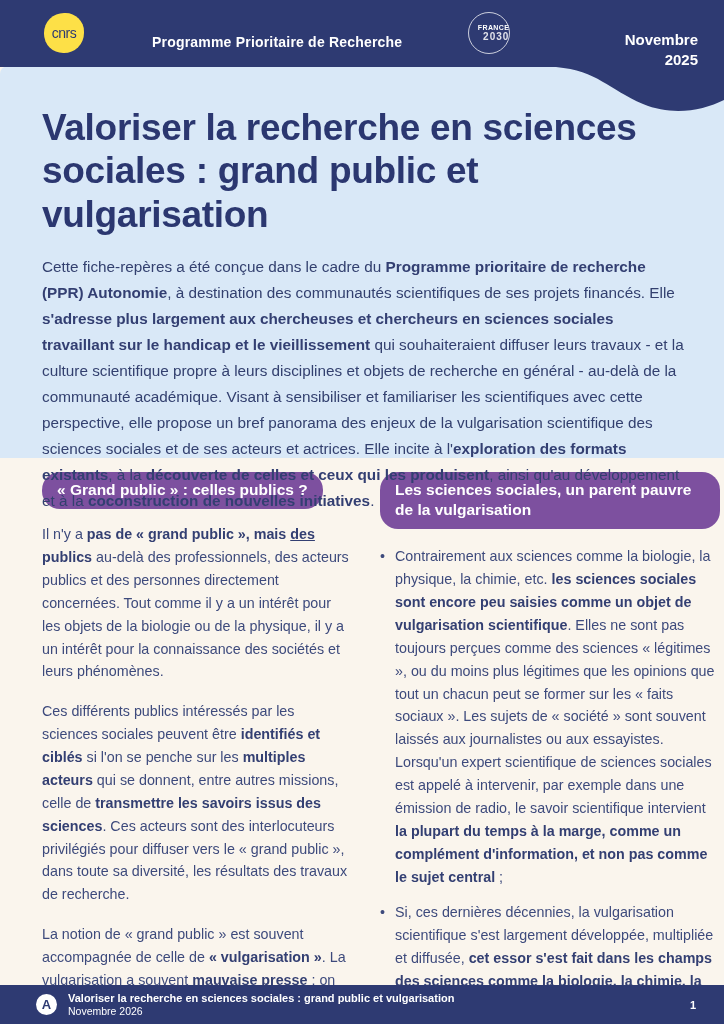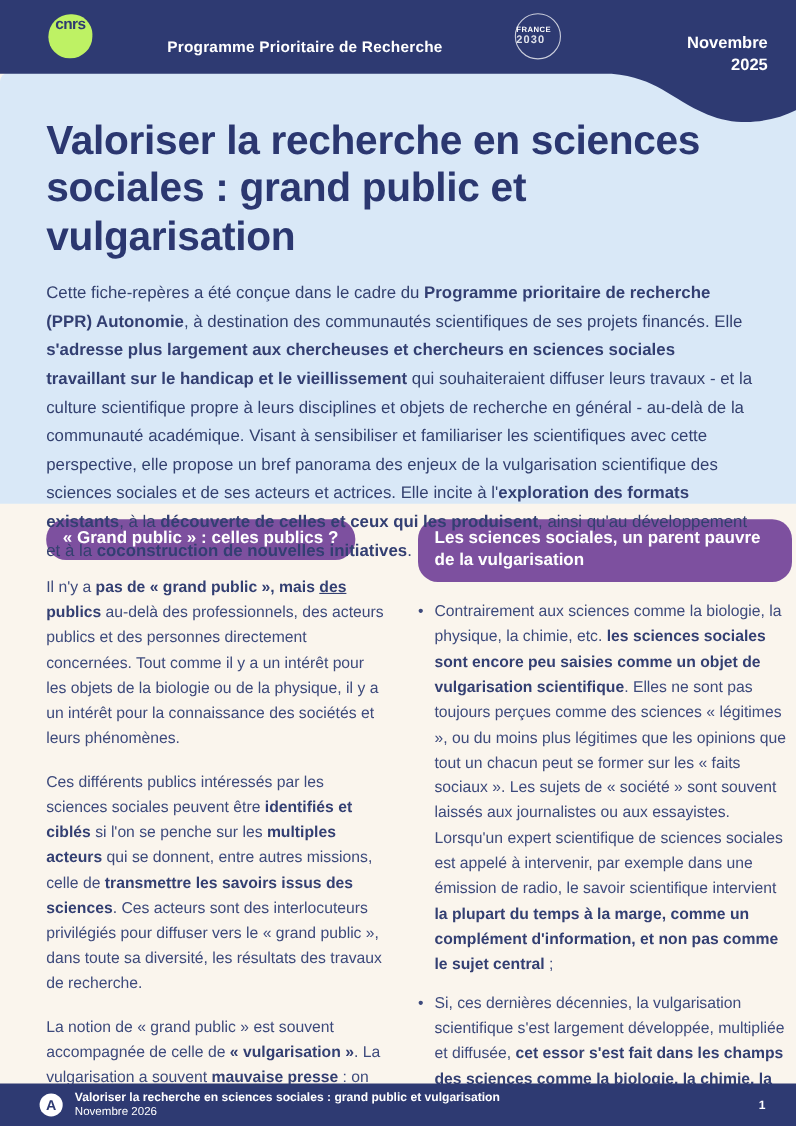--- a/index.html
+++ b/index.html
@@ -27,37 +27,37 @@
     position: absolute;
     top: 0; left: 0;
     width: 724px; height: 66px;
     z-index: 3;
     display: flex;
     align-items: center;
   }
   .cnrs-logo {
     width: 40px; height: 40px;
     margin-left: 44px;
-    background: #bef264;
+    background: #fde047;
     border-radius: 50% 46% 50% 48%;
-    display: flex; justify-content: center;
+    display: flex; align-items: center; justify-content: center;
     color: #2e3a72;
-    font-weight: bold;
+    font-weight: normal;
     font-size: 14px;
     letter-spacing: -0.5px;
   }
   .ppr-block { margin-left: 68px; color: #ffffff; }
   .ppr-title { font-size: 17px; font-weight: bold; letter-spacing: 0.2px; }
   .ppr-subtitle { font-size: 14px; font-weight: bold; margin-top: 18px; letter-spacing: 0.2px; }
   .fr2030-logo {
     width: 42px; height: 42px;
     margin-left: 66px;
     border: 1.4px solid rgba(255,255,255,0.75);
     border-radius: 50%;
-    display: flex; flex-direction: column; align-items: flex-start; justify-content: center;
+    display: flex; flex-direction: column; align-items: flex-end; justify-content: center;
     color: #ffffff;
   }
   .fr2030-l1 { font-size: 7px; font-weight: bold; letter-spacing: 0.4px; }
   .fr2030-l2 { font-size: 10px; font-weight: bold; letter-spacing: 1px; opacity: 0.85; }
   .header-date {
     position: absolute;
     top: 30px; right: 26px;
     z-index: 4;
     text-align: right;
     color: #ffffff;

